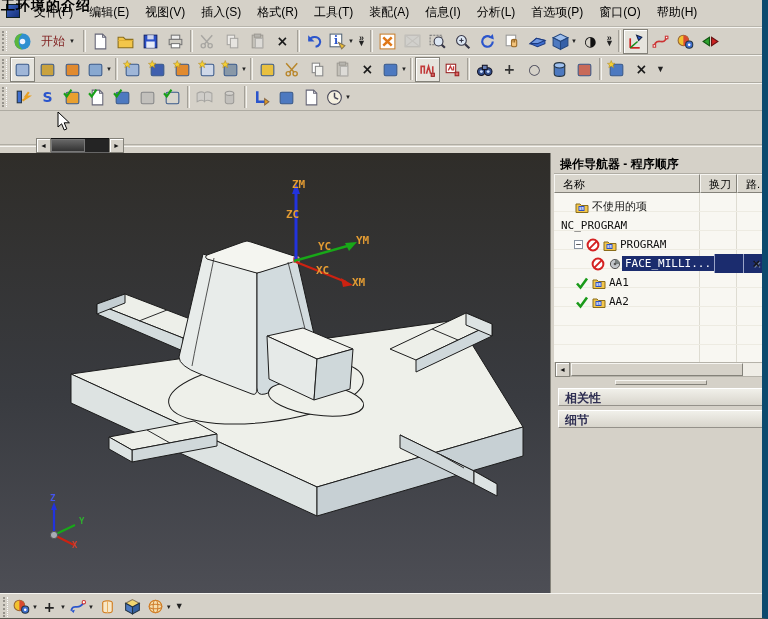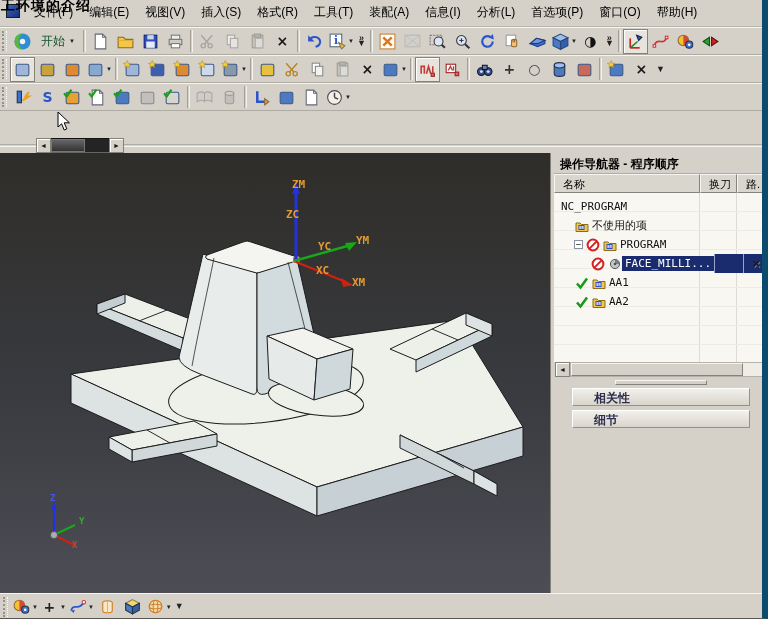--- a/index.html
+++ b/index.html
@@ -14,21 +14,21 @@
 .grip{width:5px;height:20px;border-left:2px dotted #94918a;border-right:1px dotted #fff;margin:0 3px 0 1px;flex:none}
 .tsep{width:3px;height:22px;border-left:1px solid #a3a098;border-right:1px solid #f4f3ef;margin:0 2px;flex:none}
 .tbtn{height:25px;min-width:25px;display:flex;align-items:center;justify-content:center;border:1px solid transparent;flex:none;position:relative}
 .tbtn.boxed{border:1px solid #84827a;background:#e6e4dd;box-shadow:inset 1px 1px 0 #fff}
 .tbtn.grey{filter:grayscale(85%);opacity:.6}
 .tbtn.ov{min-width:13px;flex-direction:column;font-size:9px;line-height:5px;color:#222;font-weight:bold}
 .ticon{width:19px;height:19px;display:flex;align-items:center;justify-content:center}
 .chip{font-size:14px;font-weight:bold;line-height:1;font-family:"DejaVu Sans",sans-serif}
 .caret{font-size:6px;color:#222;margin-left:1px}
 .startbtn{height:25px;display:flex;align-items:center;padding:0 6px;flex:none}
-.startbtn .lbl{font-size:12px;color:#14532d;margin-right:3px}
+.startbtn .lbl{font-size:12px;color:#7f1d1d;margin-right:3px}
 .gapstrip{height:27px}
 .slidestrip{height:15px;position:relative}
 .slidestrip .groove{position:absolute;left:0;right:0;top:6px;height:3px;border-top:1px solid #b0ada4;border-bottom:1px solid #f6f5f1}
 .mini-scroll{position:absolute;left:36px;top:0;width:88px;height:15px;display:flex;z-index:5}
 .ms-btn{width:15px;height:15px;background:#d5d1c8;border:1px solid #84827a;box-shadow:inset 1px 1px 0 #fff;font-size:7px;display:flex;align-items:center;justify-content:center;color:#111}
 .ms-track{flex:1;background:#242424;border-top:1px solid #111;border-bottom:1px solid #666;display:flex}
 .ms-thumb{width:58%;background:linear-gradient(#666,#333);border:1px solid #777}
 .main{display:flex;height:440px}
 .viewport{position:relative;width:550px;height:440px;background:linear-gradient(180deg,#2f2d29 0%,#393b40 55%,#4d4e55 100%);overflow:hidden;flex:none}
 .axis-label{position:absolute;font-family:"DejaVu Sans Mono","Liberation Mono",monospace;font-size:11px;font-weight:bold;color:#e29b33;line-height:1}
@@ -52,21 +52,21 @@
 .tcol{width:37px;height:19px;border-left:1px solid transparent}
 .tcol.c2{width:31px;display:flex;align-items:center;justify-content:center}
 .sel .tlab,.sel .tfill,.sel .tcol{background:#1b2c6e;color:#fff}
 .sel .tcol{border-left:1px solid #9aa4c8}
 .xmark{font-weight:bold;font-size:13px;color:#15151a;text-shadow:1px 1px 0 #6a7a9a}
 .hscroll{height:15px;display:flex;margin:0 1px;flex:none}
 .hs-track{flex:1;background:#efede6;border:1px solid #b5b2a9;display:flex}
 .hs-thumb{width:88%;background:#d5d1c8;border:1px solid;border-color:#f6f5f1 #84827a #84827a #f6f5f1}
 .psplit{height:10px;position:relative;flex:none}
 .psplit .handle{position:absolute;left:50%;transform:translateX(-50%);top:3px;width:92px;height:5px;background:#d5d1c8;border:1px solid;border-color:#f6f5f1 #84827a #84827a #f6f5f1}
-.psec{height:18px;background:linear-gradient(#f1f0ea,#d8d5cc);border:1px solid;border-color:#fff #94918a #94918a #fff;margin:1px 18px;padding:1px 21px;font-weight:bold;font-size:12px;color:#2e2e52;flex:none;white-space:nowrap}
+.psec{height:18px;background:linear-gradient(#f1f0ea,#d8d5cc);border:1px solid;border-color:#fff #94918a #94918a #fff;margin:1px 4px;padding:1px 6px;font-weight:bold;font-size:12px;color:#2e2e52;flex:none;white-space:nowrap}
 .psec-gap{height:2px;flex:none}
 .pfill{flex:1}
 .bottombar{height:26px;border-top:1px solid #f6f5f1;display:flex;align-items:center;padding:0 2px;background:#d5d1c8}
 .cursor{position:absolute;left:57px;top:111px;z-index:95}
 .treeicon{display:inline-flex;width:15px;height:15px;align-items:center;justify-content:center;flex:none}
 </style>
 </head>
 <body>
 
 <div class="screen">
@@ -695,37 +695,37 @@
 
     <div class="panel">
       <div class="panel-title">操作导航器 - 程序顺序</div>
       <div class="phead">
         <span class="pcol c0">名称</span>
         <span class="pcol c1">换刀</span>
         <span class="pcol c2">路.</span>
       </div>
       <div class="treebody" id="treebody">
           <div class="trow">
-            <span class="tleft" style="padding-left: 4px;"></span>
-            <span class="tlab">NC_PROGRAM</span>
-            <span class="tfill"></span>
-            <span class="tcol c1"></span>
-            <span class="tcol c2"></span>
-          </div>
-          <div class="trow">
             <span class="tleft" style="padding-left: 20px;">
               <span class="treeicon">
                 <svg width="14" height="14" viewBox="0 0 14 14">
                   <path d="M1,4 h4 l1.5,1.5 h6.5 v7 h-12 z" fill="#f3c64a" stroke="#8a6d1a"></path>
                   <rect x="4" y="6.5" width="5" height="4" fill="#eef2ff" stroke="#2b50c8"></rect>
                   <text x="6.5" y="10" font-size="4.5" fill="#2b50c8" text-anchor="middle" font-weight="bold">s</text>
                 </svg>
               </span>
             </span>
             <span class="tlab">不使用的项</span>
+            <span class="tfill"></span>
+            <span class="tcol c1"></span>
+            <span class="tcol c2"></span>
+          </div>
+          <div class="trow">
+            <span class="tleft" style="padding-left: 4px;"></span>
+            <span class="tlab">NC_PROGRAM</span>
             <span class="tfill"></span>
             <span class="tcol c1"></span>
             <span class="tcol c2"></span>
           </div>
           <div class="trow">
             <span class="tleft" style="padding-left: 20px;">
               <span class="exp">−</span>
               <span class="treeicon">
                 <svg width="14" height="14" viewBox="0 0 14 14">
                   <circle cx="7" cy="7" r="5.4" fill="#fff" stroke="#d42222" stroke-width="2"></circle>

